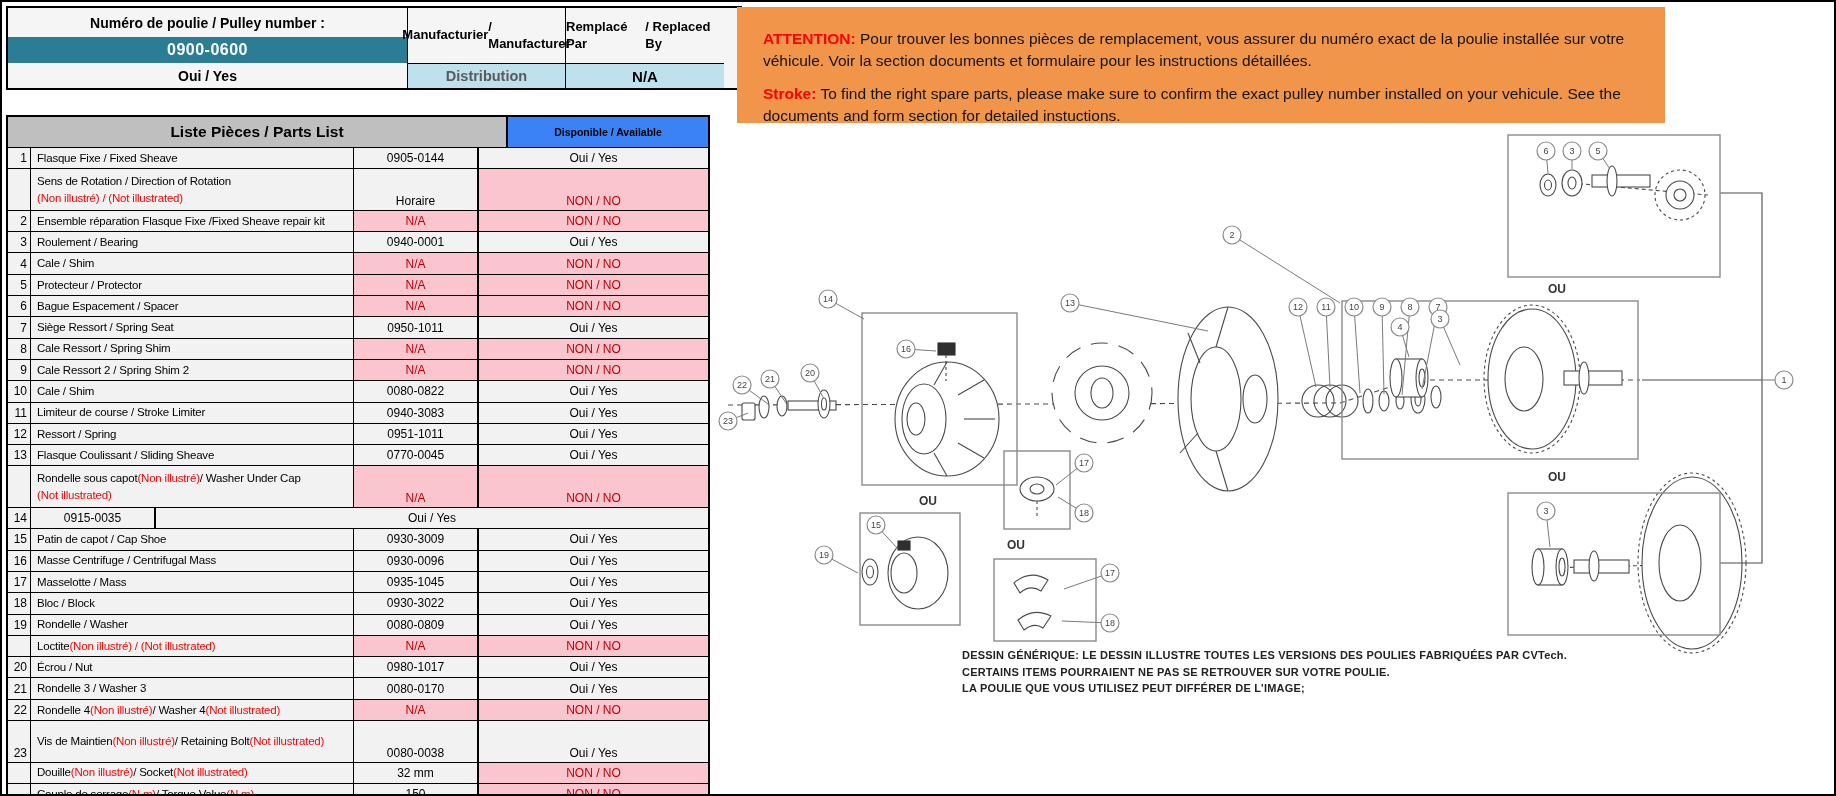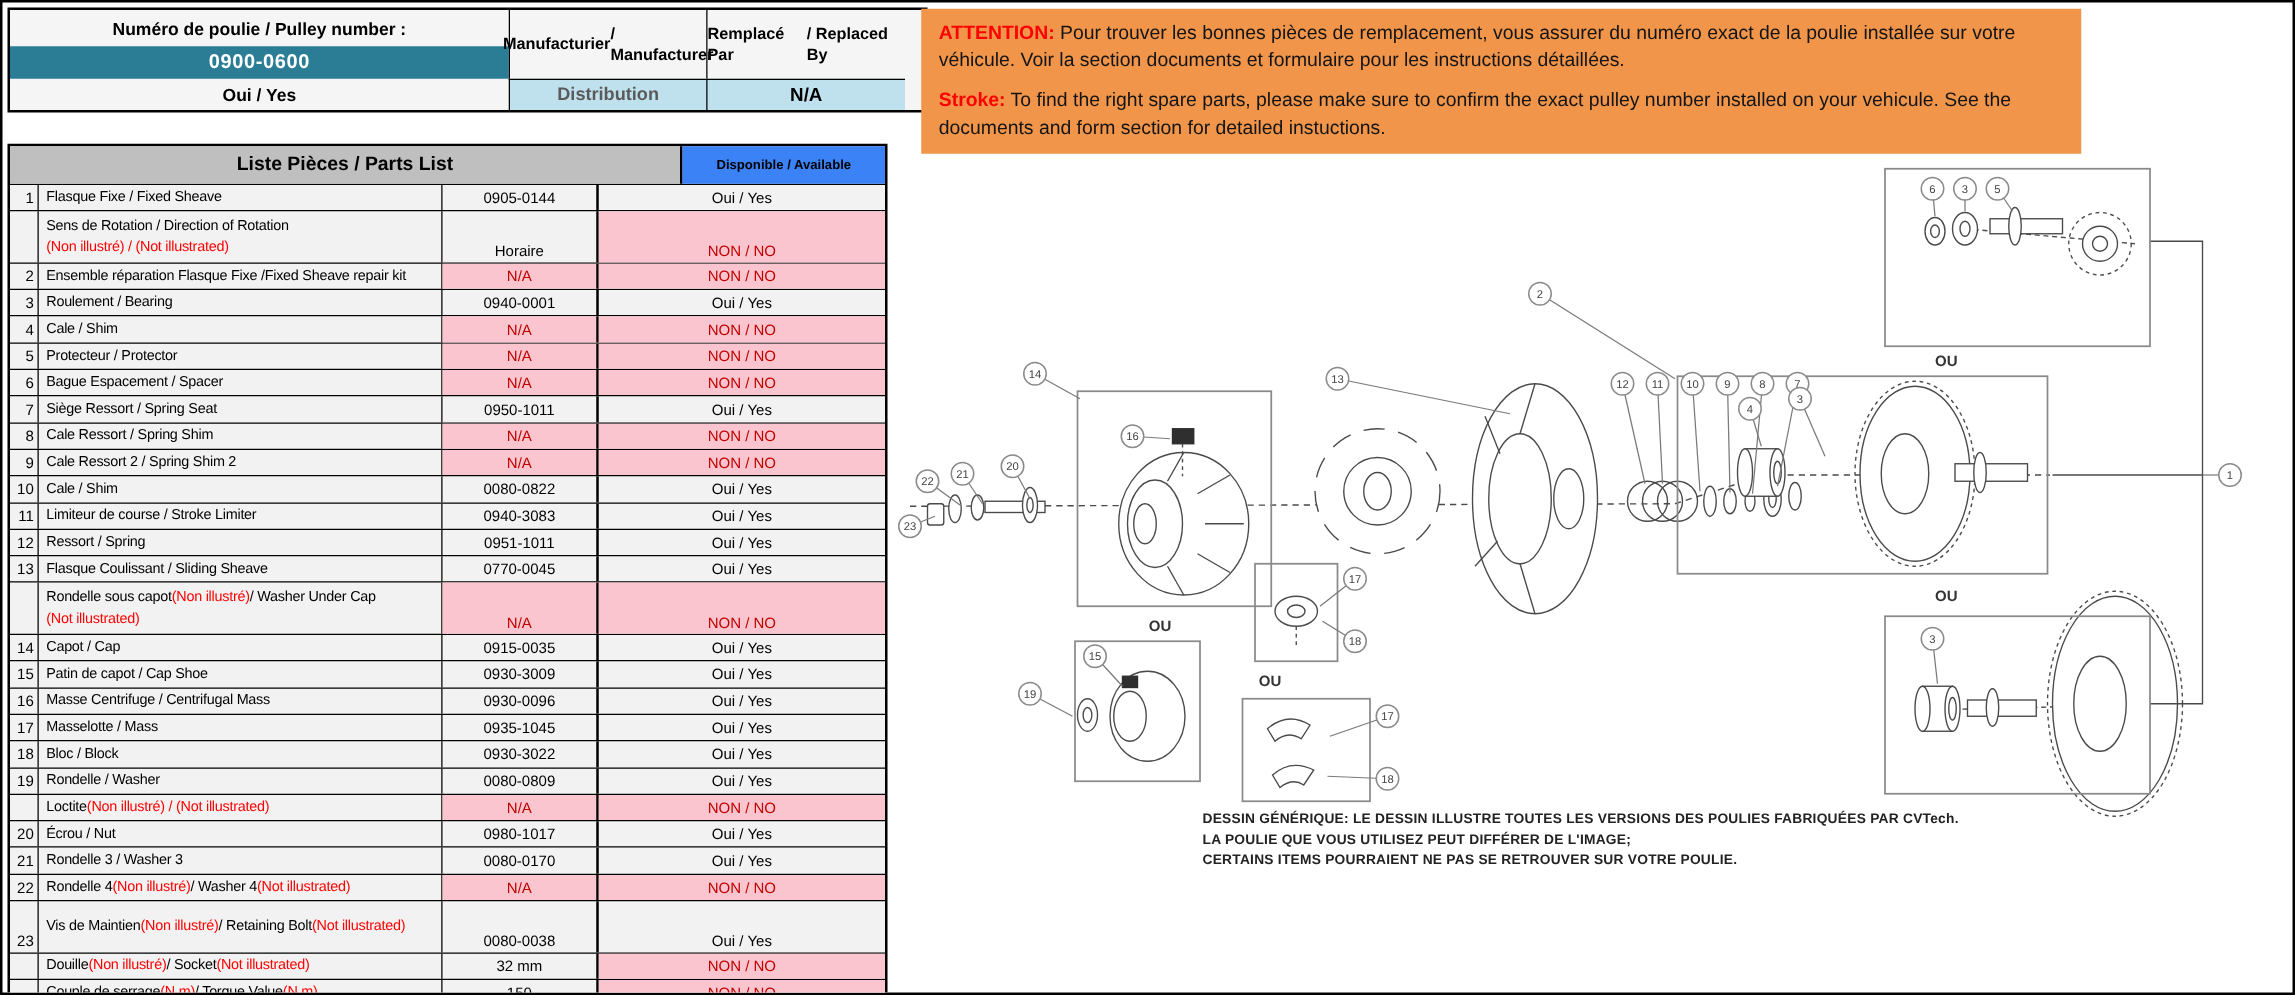--- a/index.html
+++ b/index.html
@@ -17,29 +17,29 @@
   .hc.two{flex-direction:row;border-left:1px solid #000;font-size:13px;line-height:1.3;grid-row:1/3}
   .hc.cm{grid-column:2}
   .hc.cr{grid-column:3}
   .hc.val{grid-row:3;background:#BFE1ED;border-left:1px solid #000;border-top:1px solid #000}
   .hc.mval{grid-column:2;color:#5a5a5a;font-size:14.5px}
   .hc.rval{grid-column:3;font-size:15px}
 
   
   .notice{position:absolute;left:735px;top:5px;width:928px;height:116px;background:#F0954A;
           box-sizing:border-box;padding:9px 14px 6px 14px;font-size:15.5px;line-height:1.4;color:#141414}
-  .notice p{margin:0}
+  .notice p{margin:12px}
   .notice p+p{margin-top:11px}
   .notice .rlab{color:#FF0000;font-weight:bold}
 
   
   .ptable{position:absolute;left:4px;top:113px;width:704px;border:2px solid #000;
           box-sizing:border-box;background:#F2F2F2}
   .pthead{display:flex;height:30px;border-bottom:1px solid #000}
-  .pt-title{width:538px;box-sizing:border-box;background:#BFBFBF;border-right:2px solid #000;
+  .pt-title{width:500px;box-sizing:border-box;background:#BFBFBF;border-right:2px solid #000;
             display:flex;align-items:center;justify-content:center;font-weight:bold;font-size:15.5px}
   .pt-avail{flex:1;background:#3b82f6;display:flex;align-items:center;justify-content:center;
             font-weight:bold;font-size:10.5px}
   .prow{display:flex;height:20.3px}
   .prow+.prow{border-top:1px solid #000}
   .prow.tall{height:40.6px}
   .c{box-sizing:border-box;display:flex;align-items:center;overflow:hidden}
   .c.num{width:23px;justify-content:flex-end;padding-right:3px;border-right:1px solid #000;font-size:12px}
   .c.lab{width:323px;padding-left:6px;border-right:1px solid #000;font-size:11.5px;
          letter-spacing:-.2px;line-height:1.45;flex-wrap:wrap;align-content:center}
@@ -217,23 +217,20 @@
             <span>Rondelle sous capot </span>
             <span class="red">(Non illustré)</span>
             <span> / Washer Under Cap </span>
             <span class="red">(Not illustrated)</span>
           </div>
           <div class="c mfr pink">N/A</div>
           <div class="c av pink">NON / NO</div>
         </div>
         <div class="prow">
           <div class="c num">14</div>
-          <div class="c lab">
-            <span>Capot / Cap</span>
-          </div>
           <div class="c mfr">0915-0035</div>
           <div class="c av">Oui / Yes</div>
         </div>
         <div class="prow">
           <div class="c num">15</div>
           <div class="c lab">
             <span>Patin de capot / Cap Shoe</span>
           </div>
           <div class="c mfr">0930-3009</div>
           <div class="c av">Oui / Yes</div>
@@ -528,18 +525,18 @@
           <circle cx="1072" cy="257" r="9" class="callout"></circle>
           <text x="1072" y="260" class="callout-num">1</text>
           <text x="216" y="382" class="ou">OU</text>
           <text x="304" y="426" class="ou">OU</text>
           <text x="845" y="170" class="ou">OU</text>
           <text x="845" y="358" class="ou">OU</text>
         </g>
     </svg>
     <div class="caption">
       <div>DESSIN GÉNÉRIQUE: LE DESSIN ILLUSTRE TOUTES LES VERSIONS DES POULIES FABRIQUÉES PAR CVTech.</div>
+      <div>CERTAINS ITEMS POURRAIENT NE PAS SE RETROUVER SUR VOTRE POULIE.</div>
       <div>LA POULIE QUE VOUS UTILISEZ PEUT DIFFÉRER DE L'IMAGE;</div>
-      <div>CERTAINS ITEMS POURRAIENT NE PAS SE RETROUVER SUR VOTRE POULIE.</div>
     </div>
   </div>
 
 </div>
 
 </body></html>

